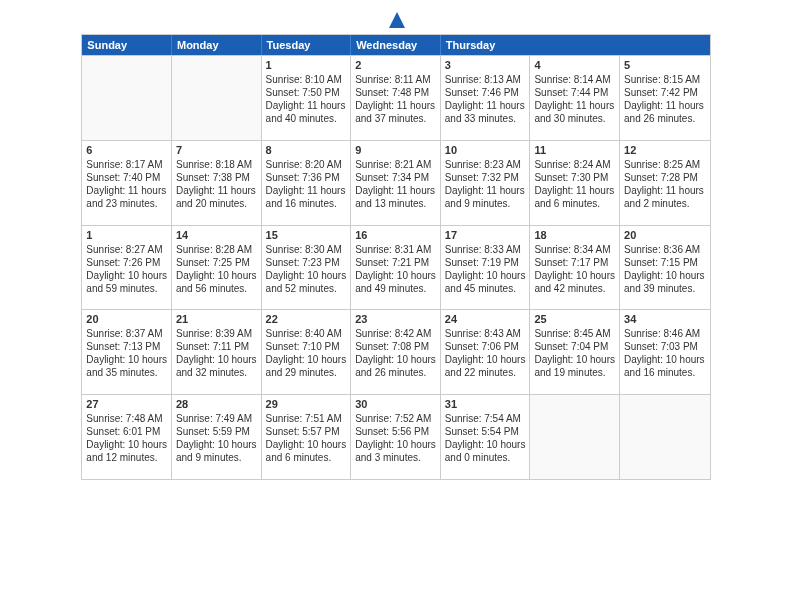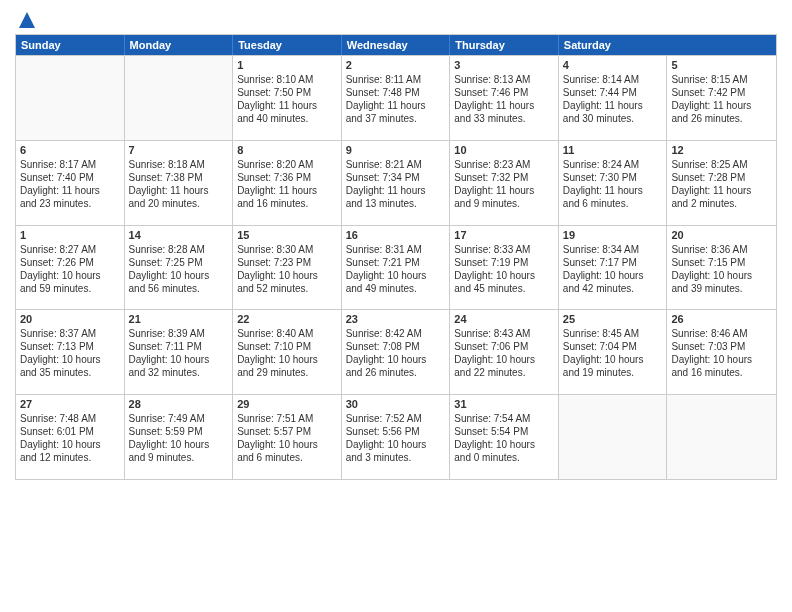--- a/index.html
+++ b/index.html
@@ -9,20 +9,21 @@
       width: 792px;
       height: 612px;
       overflow: hidden;
     }
     .page {
       width: 792px;
       height: 490px;
       padding: 10px 15px;
       display: flex;
       flex-direction: column;
+      align-items: center;
     }
     .header {
       display: flex;
       justify-content: space-between;
       align-items: flex-start;
       margin-bottom: 8px;
     }
     .logo {
       display: flex;
       flex-direction: column;
@@ -128,21 +129,20 @@
     </div>
   </div>
 
   <div class="calendar">
     <div class="cal-header-row">
     <div class="cal-header-cell">Sunday</div>
         <div class="cal-header-cell">Monday</div>
         <div class="cal-header-cell">Tuesday</div>
         <div class="cal-header-cell">Wednesday</div>
         <div class="cal-header-cell">Thursday</div>
-        <div class="cal-header-cell">Saturday</div>
       </div>
     <div class="cal-body">
     <div class="cal-week">
           <div class="cal-cell empty"></div>
           <div class="cal-cell empty"></div>
           <div class="cal-cell">
             <span class="day-number">1</span>
             <div class="cell-text">Sunrise: 8:10 AM<br>Sunset: 7:50 PM<br>Daylight: 11 hours<br>and 40 minutes.</div>
           </div>
           <div class="cal-cell">
@@ -207,21 +207,21 @@
           </div>
           <div class="cal-cell">
             <span class="day-number">16</span>
             <div class="cell-text">Sunrise: 8:31 AM<br>Sunset: 7:21 PM<br>Daylight: 10 hours<br>and 49 minutes.</div>
           </div>
           <div class="cal-cell">
             <span class="day-number">17</span>
             <div class="cell-text">Sunrise: 8:33 AM<br>Sunset: 7:19 PM<br>Daylight: 10 hours<br>and 45 minutes.</div>
           </div>
           <div class="cal-cell">
-            <span class="day-number">19</span>
+            <span class="day-number">18</span>
             <div class="cell-text">Sunrise: 8:34 AM<br>Sunset: 7:17 PM<br>Daylight: 10 hours<br>and 42 minutes.</div>
           </div>
           <div class="cal-cell">
             <span class="day-number">20</span>
             <div class="cell-text">Sunrise: 8:36 AM<br>Sunset: 7:15 PM<br>Daylight: 10 hours<br>and 39 minutes.</div>
           </div>
         </div>
         <div class="cal-week">
           <div class="cal-cell">
             <span class="day-number">20</span>
@@ -241,21 +241,21 @@
           </div>
           <div class="cal-cell">
             <span class="day-number">24</span>
             <div class="cell-text">Sunrise: 8:43 AM<br>Sunset: 7:06 PM<br>Daylight: 10 hours<br>and 22 minutes.</div>
           </div>
           <div class="cal-cell">
             <span class="day-number">25</span>
             <div class="cell-text">Sunrise: 8:45 AM<br>Sunset: 7:04 PM<br>Daylight: 10 hours<br>and 19 minutes.</div>
           </div>
           <div class="cal-cell">
-            <span class="day-number">26</span>
+            <span class="day-number">34</span>
             <div class="cell-text">Sunrise: 8:46 AM<br>Sunset: 7:03 PM<br>Daylight: 10 hours<br>and 16 minutes.</div>
           </div>
         </div>
         <div class="cal-week">
           <div class="cal-cell">
             <span class="day-number">27</span>
             <div class="cell-text">Sunrise: 7:48 AM<br>Sunset: 6:01 PM<br>Daylight: 10 hours<br>and 12 minutes.</div>
           </div>
           <div class="cal-cell">
             <span class="day-number">28</span>

